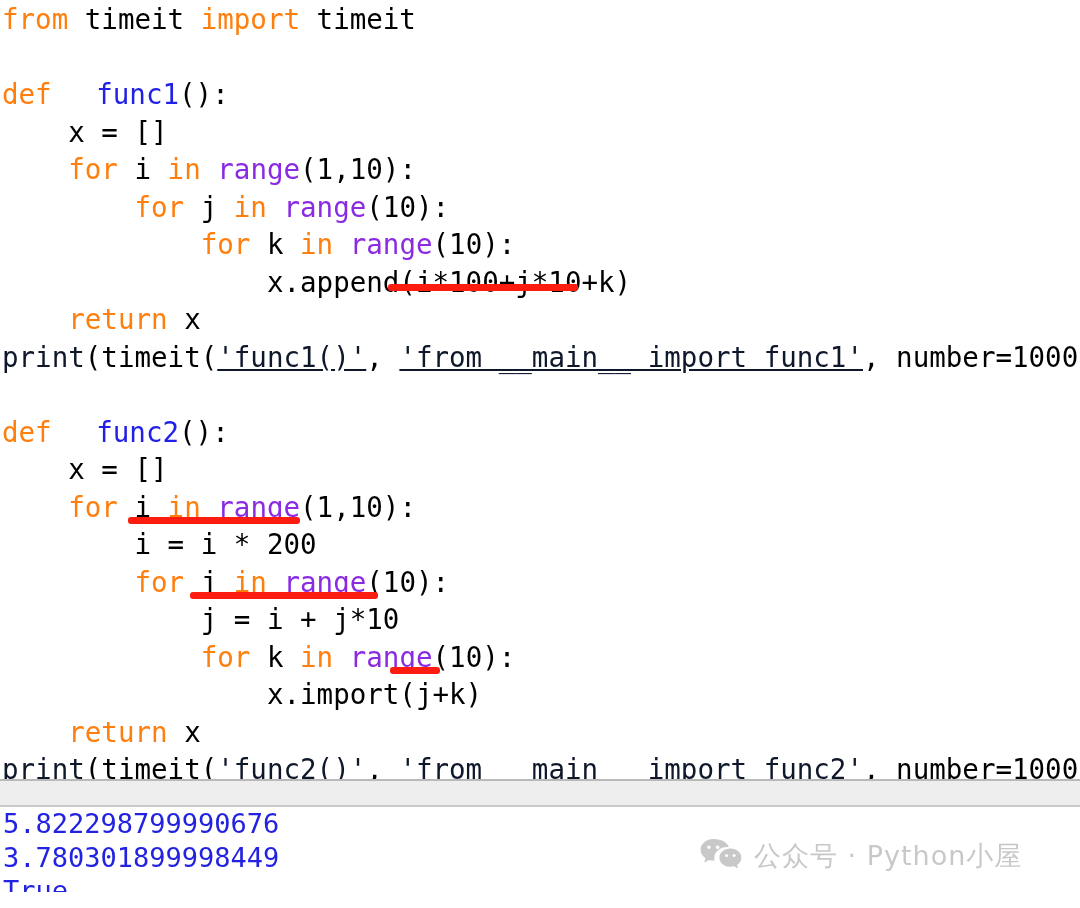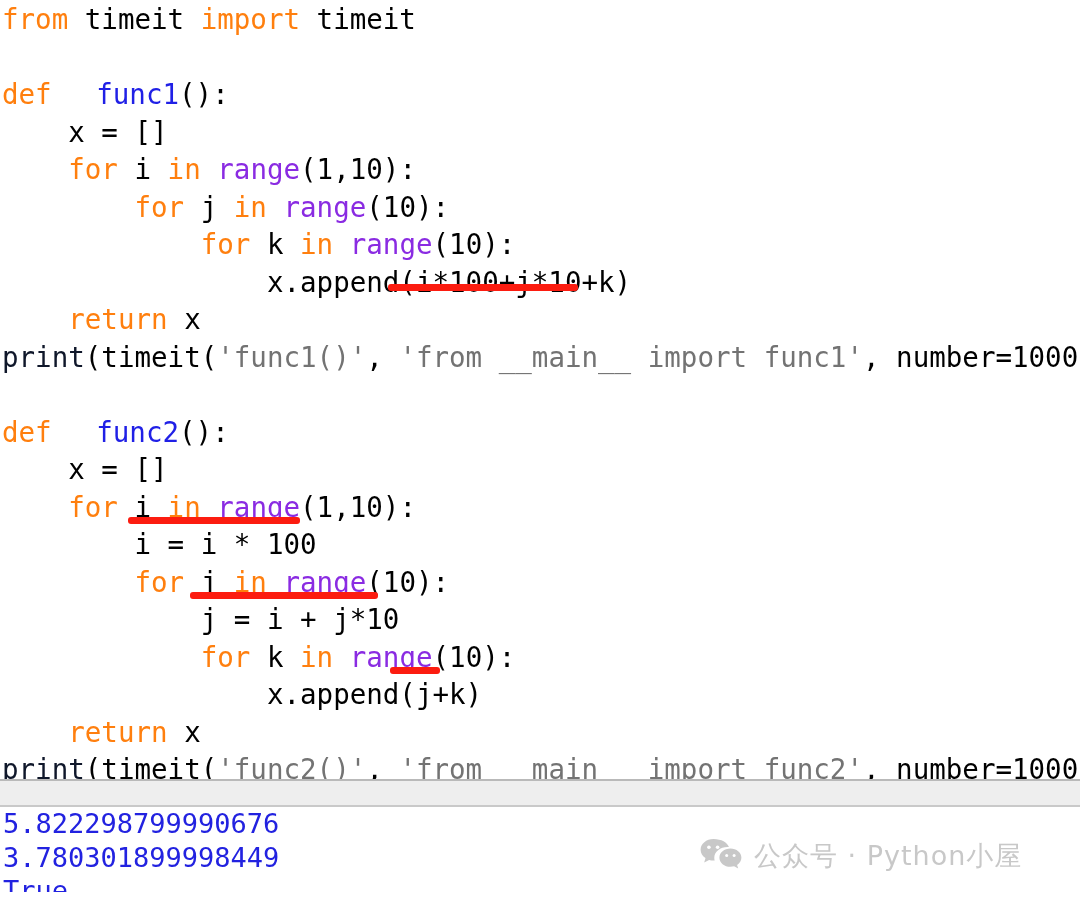--- a/index.html
+++ b/index.html
@@ -36,21 +36,21 @@
     font-size: 27.5px;
     line-height: 37.5px;
     letter-spacing: 0px;
     color: #000000;
   }
 
   .t-kw      { color: #ff7f0e; }  
   .t-fn      { color: #2020e6; margin-left: 28px; }  
   .t-builtin { color: #8a2be2; }  
   .t-print   { color: #0f172a; }  
-  .t-str     { color: #737373; }  
+  .t-str     { color: #0f172a; text-decoration: underline; }  
   .t-plain   { color: #000000; }
 
   
   .underline {
     position: absolute;
     background: #fc1c10;
     border-radius: 3px;
     height: 7px;
   }
 
@@ -119,25 +119,25 @@
     <div class="code-line" style="top: 151px; left: 2px;"><span class="t-plain">    </span><span class="t-kw">for</span><span class="t-plain"> i </span><span class="t-kw">in</span><span class="t-plain"> </span><span class="t-builtin">range</span><span class="t-plain">(1,10):</span></div>
     <div class="code-line" style="top: 188.5px; left: 2px;"><span class="t-plain">        </span><span class="t-kw">for</span><span class="t-plain"> j </span><span class="t-kw">in</span><span class="t-plain"> </span><span class="t-builtin">range</span><span class="t-plain">(10):</span></div>
     <div class="code-line" style="top: 226px; left: 2px;"><span class="t-plain">            </span><span class="t-kw">for</span><span class="t-plain"> k </span><span class="t-kw">in</span><span class="t-plain"> </span><span class="t-builtin">range</span><span class="t-plain">(10):</span></div>
     <div class="code-line" style="top: 263.5px; left: 2px;"><span class="t-plain">                x.append(i*100+j*10+k)</span></div>
     <div class="code-line" style="top: 301px; left: 2px;"><span class="t-plain">    </span><span class="t-kw">return</span><span class="t-plain"> x</span></div>
     <div class="code-line" style="top: 338.5px; left: 2px;"><span class="t-print">print</span><span class="t-plain">(timeit(</span><span class="t-str">'func1()'</span><span class="t-plain">, </span><span class="t-str">'from __main__ import func1'</span><span class="t-plain">, number=100000))</span></div>
     <div class="code-line" style="top: 376px; left: 2px;">&nbsp;</div>
     <div class="code-line" style="top: 413.5px; left: 2px;"><span class="t-kw">def</span><span class="t-plain"> </span><span class="t-fn">func2</span><span class="t-plain">():</span></div>
     <div class="code-line" style="top: 451px; left: 2px;"><span class="t-plain">    x = []</span></div>
     <div class="code-line" style="top: 488.5px; left: 2px;"><span class="t-plain">    </span><span class="t-kw">for</span><span class="t-plain"> i </span><span class="t-kw">in</span><span class="t-plain"> </span><span class="t-builtin">range</span><span class="t-plain">(1,10):</span></div>
-    <div class="code-line" style="top: 526px; left: 2px;"><span class="t-plain">        i = i * 100</span></div>
+    <div class="code-line" style="top: 526px; left: 2px;"><span class="t-plain">        i = i * 200</span></div>
     <div class="code-line" style="top: 563.5px; left: 2px;"><span class="t-plain">        </span><span class="t-kw">for</span><span class="t-plain"> j </span><span class="t-kw">in</span><span class="t-plain"> </span><span class="t-builtin">range</span><span class="t-plain">(10):</span></div>
     <div class="code-line" style="top: 601px; left: 2px;"><span class="t-plain">            j = i + j*10</span></div>
     <div class="code-line" style="top: 638.5px; left: 2px;"><span class="t-plain">            </span><span class="t-kw">for</span><span class="t-plain"> k </span><span class="t-kw">in</span><span class="t-plain"> </span><span class="t-builtin">range</span><span class="t-plain">(10):</span></div>
-    <div class="code-line" style="top: 676px; left: 2px;"><span class="t-plain">                x.append(j+k)</span></div>
+    <div class="code-line" style="top: 676px; left: 2px;"><span class="t-plain">                x.import(j+k)</span></div>
     <div class="code-line" style="top: 713.5px; left: 2px;"><span class="t-plain">    </span><span class="t-kw">return</span><span class="t-plain"> x</span></div>
     <div class="code-line" style="top: 751px; left: 2px;"><span class="t-print">print</span><span class="t-plain">(timeit(</span><span class="t-str">'func2()'</span><span class="t-plain">, </span><span class="t-str">'from __main__ import func2'</span><span class="t-plain">, number=100000))</span></div>
     <div class="underline" style="left: 388px; top: 284px; width: 190px; background: rgb(252, 28, 16);"></div>
     <div class="underline" style="left: 128px; top: 517px; width: 172px; background: rgb(252, 28, 16);"></div>
     <div class="underline" style="left: 190px; top: 592px; width: 188px; background: rgb(252, 28, 16);"></div>
     <div class="underline" style="left: 390px; top: 667px; width: 50px; background: rgb(252, 28, 16);"></div>
   </div>
 
 <div id="separator"></div>
 

